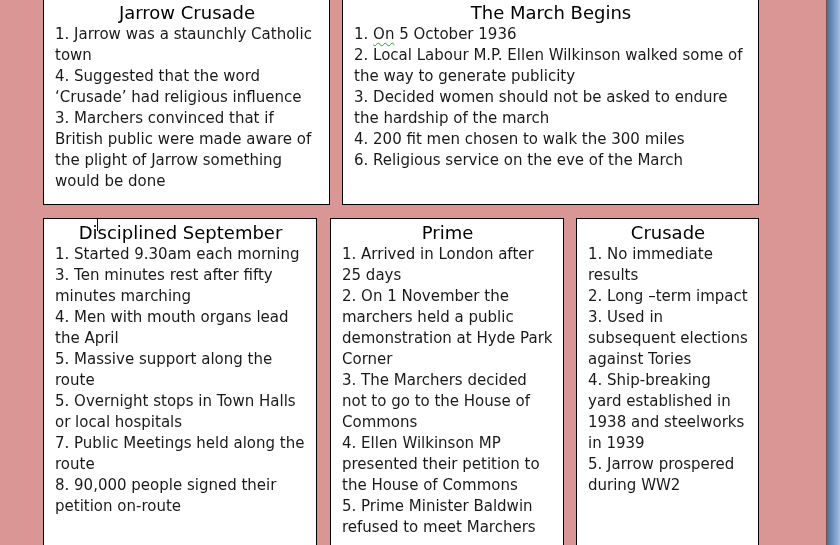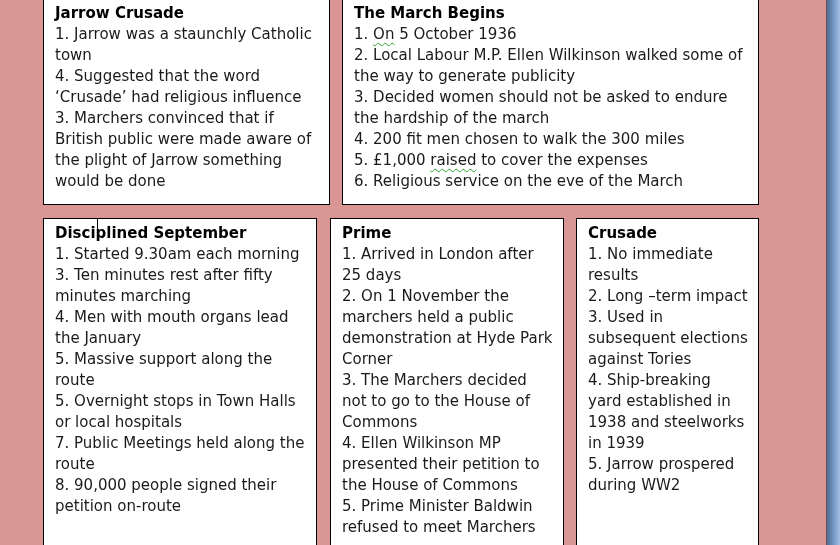--- a/index.html
+++ b/index.html
@@ -20,21 +20,21 @@
     position:absolute; left:827px; top:0; width:13px; height:545px;
     background:linear-gradient(to right, #4d6d96 0%, #7d9ecb 60%, #a6c0e3 100%);
   }
   .box {
     position:absolute; background:#ffffff; border:1.5px solid #000;
     box-sizing:border-box; color:#1a1a1a;
     font-size:15px; line-height:21px;
     padding:2px 10px 0 11px;
   }
   .box .title {
-    text-align:left; font-weight:bold; font-size:15px; line-height:22px;
+    text-align:center; font-weight:normal; font-size:18px; line-height:22px;
     color:#000; margin-top:1px;
   }
   .box .item { white-space:normal; }
   .squiggle {
     text-decoration: underline wavy #2e9e2e;
     text-decoration-thickness:1px;
     text-underline-offset:3px;
   }
   #box-crusade { left:43px; top:-2px; width:287px; height:207px; }
   #box-begins  { left:342px; top:-2px; width:417px; height:207px; }
@@ -59,29 +59,28 @@
   <div class="item">4. Suggested that the word ‘Crusade’ had religious influence</div>
   <div class="item">3. Marchers convinced that if British public were made aware of the plight of Jarrow something would be done</div>
 </div>
 
 <div class="box" id="box-begins">
   <div class="title">The March Begins</div>
   <div class="item"><span>1. </span><span class="squiggle">On</span><span> 5 October 1936</span></div>
   <div class="item">2. Local Labour M.P. Ellen Wilkinson walked some of the way to generate publicity</div>
   <div class="item">3. Decided women should not be asked to endure the hardship of the march</div>
   <div class="item">4. 200 fit men chosen to walk the 300 miles</div>
-  <div class="item"><span>5. £1,000 </span><span class="squiggle">raised</span><span> to cover the expenses</span></div>
   <div class="item">6. Religious service on the eve of the March</div>
 </div>
 
 <div class="box" id="box-disc">
   <div class="title">Disciplined September</div>
   <div class="item">1. Started 9.30am each morning</div>
   <div class="item">3. Ten minutes rest after fifty minutes marching</div>
-  <div class="item">4. Men with mouth organs lead the January</div>
+  <div class="item">4. Men with mouth organs lead the April</div>
   <div class="item">5. Massive support along the route</div>
   <div class="item">5. Overnight stops in Town Halls or local hospitals</div>
   <div class="item">7. Public Meetings held along the route</div>
   <div class="item">8. 90,000 people signed their petition on-route</div>
 </div>
 
 <div class="box" id="box-london">
   <div class="title">Prime</div>
   <div class="item">1. Arrived in London after 25 days</div>
   <div class="item">2. On 1 November the marchers held a public demonstration at Hyde Park Corner</div>

